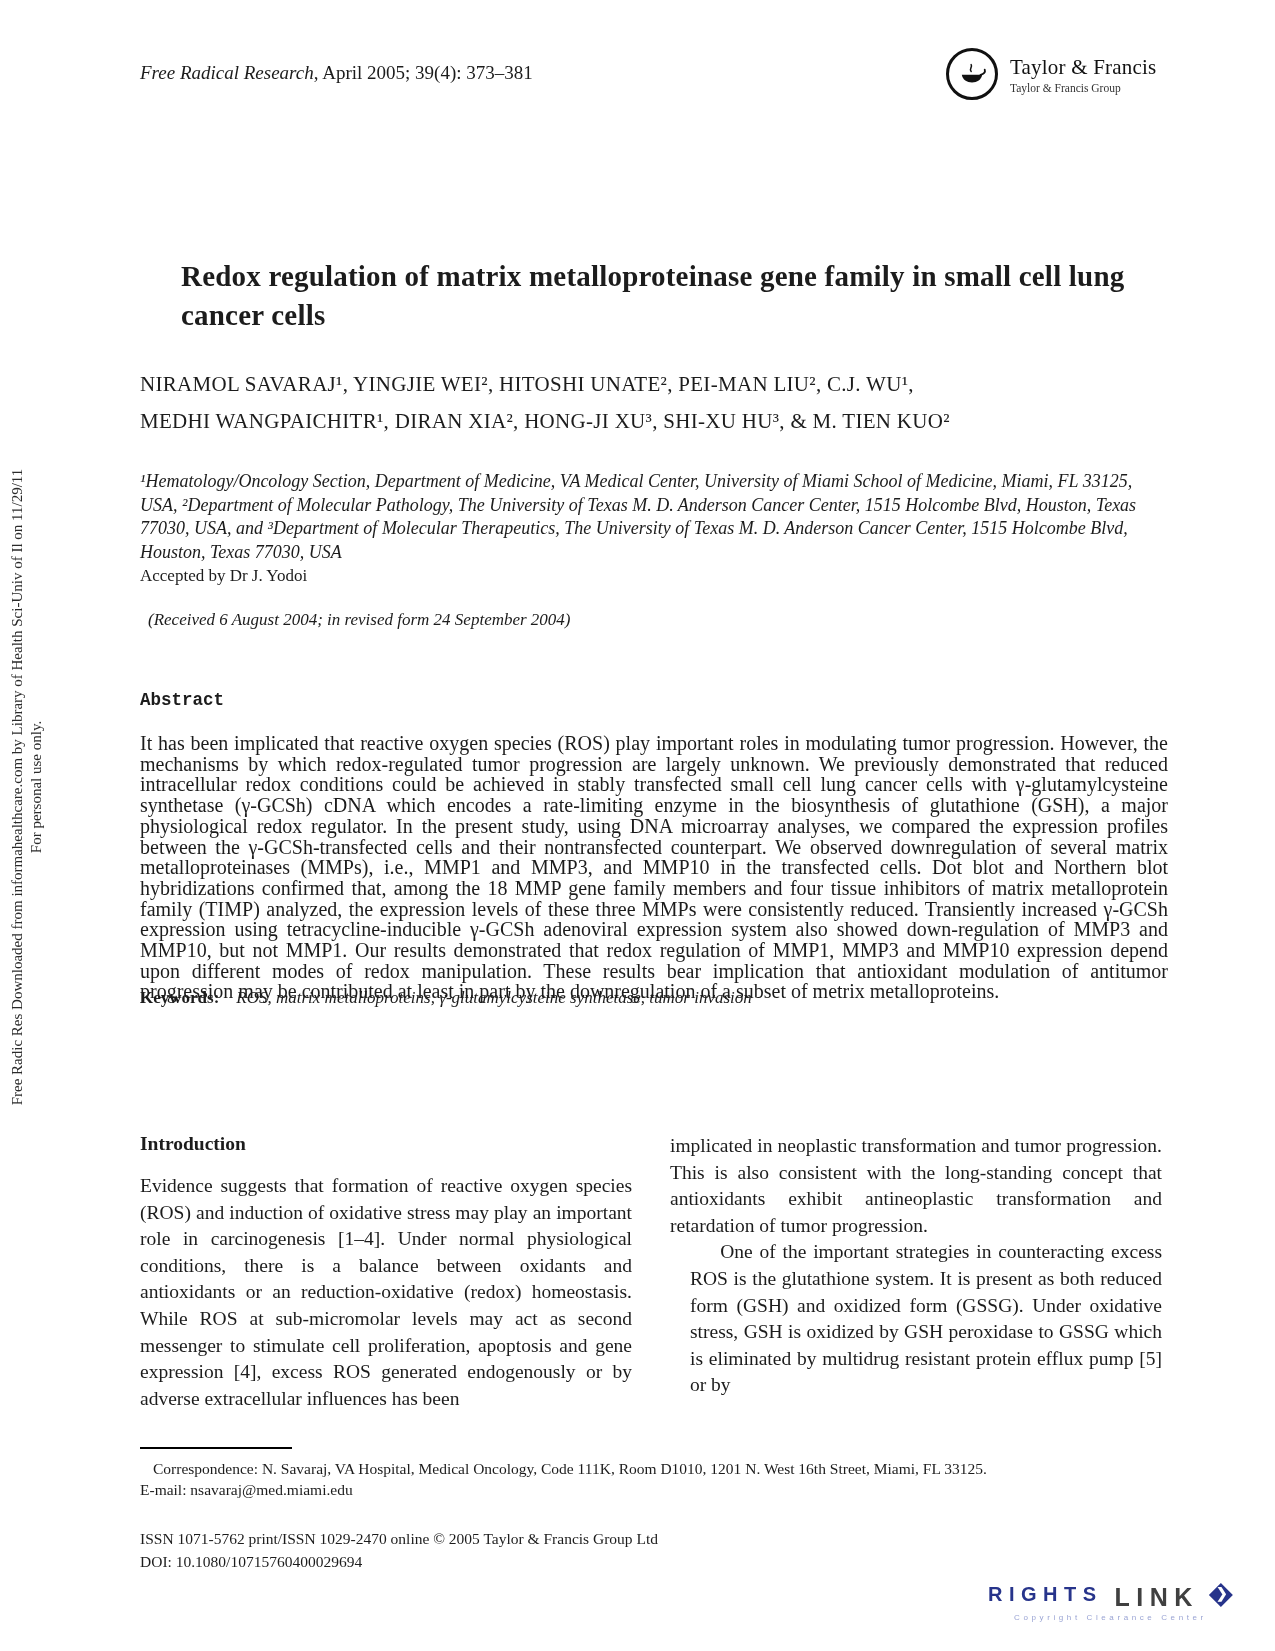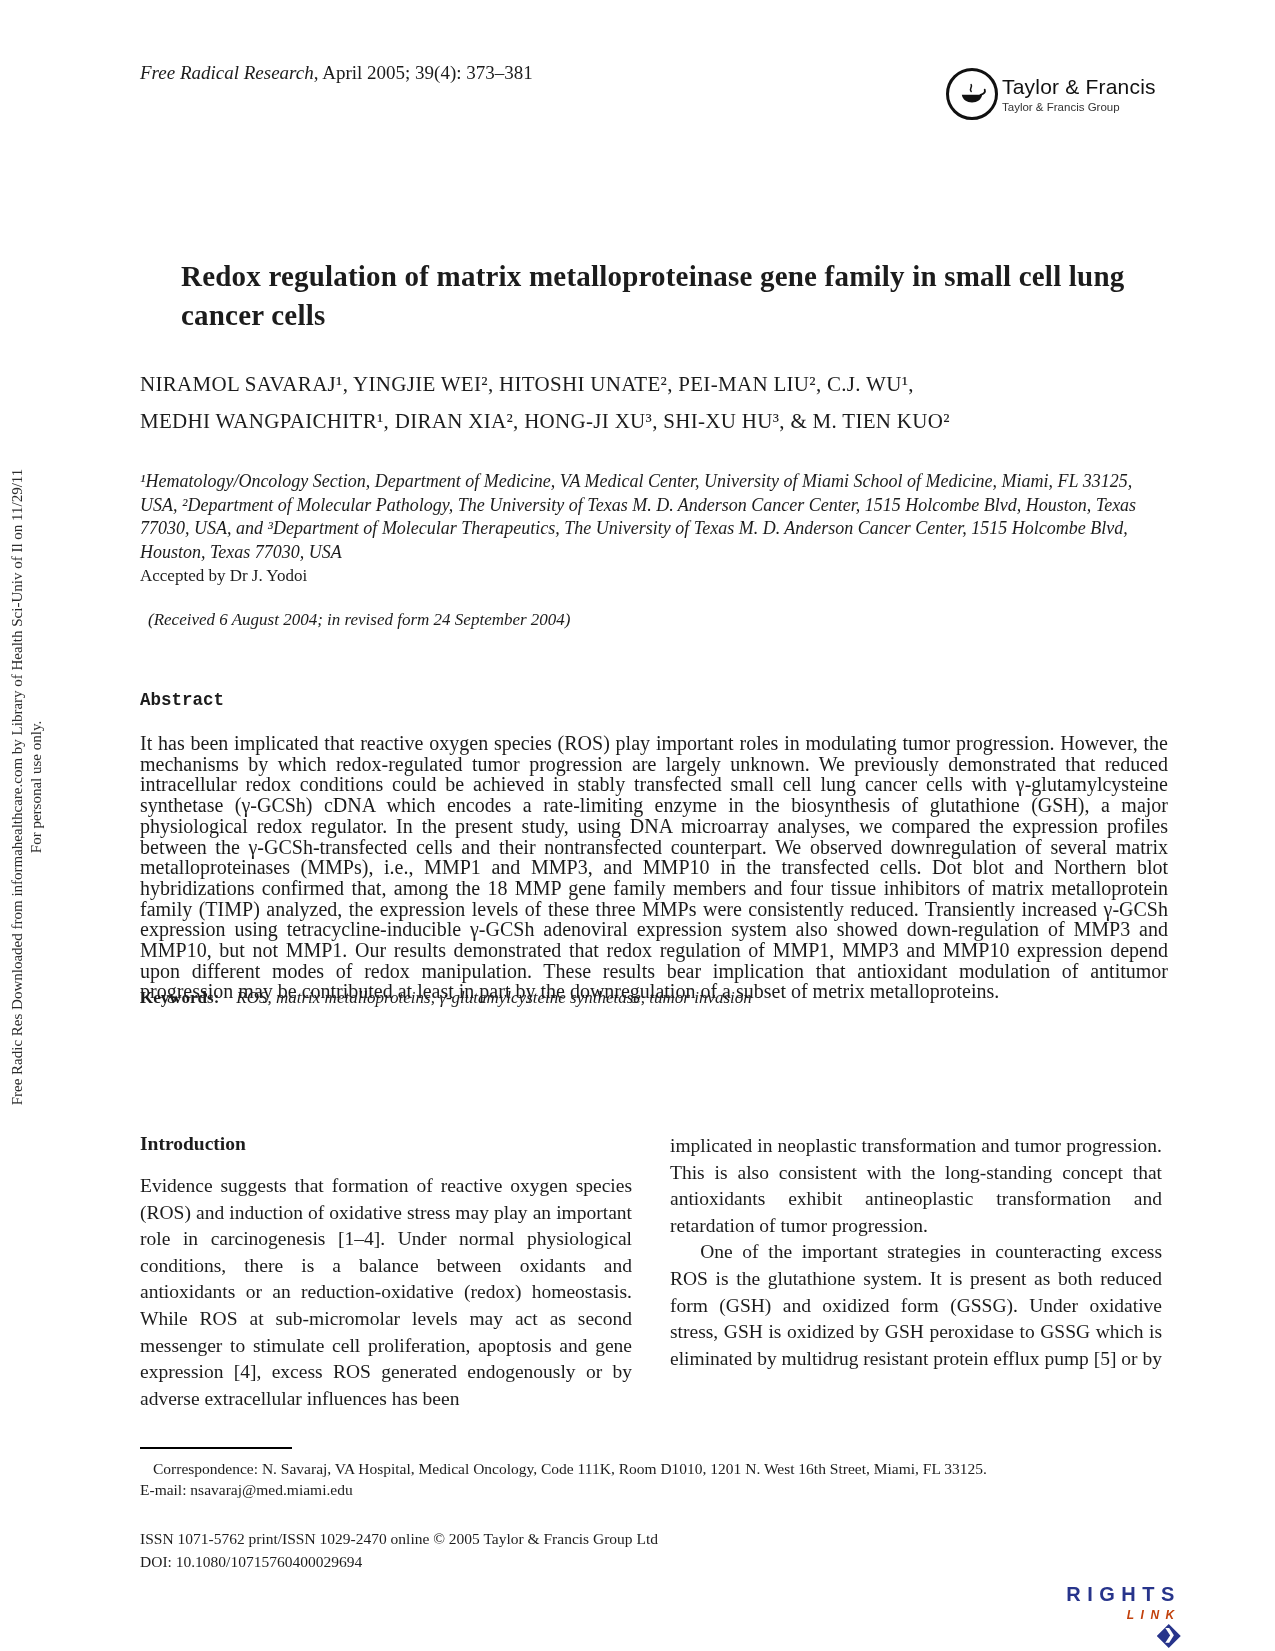--- a/index.html
+++ b/index.html
@@ -34,23 +34,22 @@
   .journal-line{
     position:absolute;
     left:140px; top:62px;
     font-size:19px;
     white-space:nowrap;
   }
   .journal-line .it{font-style:italic;}
   .tf-logo{
     position:absolute;
     left:946px; top:48px;
-    display:flex; align-items:center; gap:4px;
-    font-family:Liberation Sans, sans-serif;
-    margin-top:20px;
+    display:flex; align-items:center; gap:12px;
+    font-family:Liberation Serif, serif;
   }
   .tf-circle{
     width:52px;height:52px;border:3px solid #111;border-radius:50%;
     display:flex;align-items:center;justify-content:center;box-sizing:border-box;
   }
   .tf-text .nm{font-size:21px;color:#111;letter-spacing:0.2px;}
   .tf-text .gp{font-size:11.5px;color:#333;margin-top:2px;}
 
   
   .title{
@@ -112,21 +111,21 @@
   .col{width:492px;}
   .intro-heading{
     font-size:19.5px; font-weight:bold;
     margin:0 0 18px 0;
   }
   .col p{
     margin:0;
     font-size:19.5px; line-height:26.6px;
     text-align:justify;
   }
-  .col p.indent{text-indent:1.55em;}
+  .col p.indent{text-indent:1.55em;margin-left:20px;}
   .col p + p{margin-top:0;}
 
   
   .footnote-rule{
     position:absolute;
     left:140px; top:1447px; width:152px;
     border-top:2px solid #000;
   }
   .footnote{
     position:absolute;
@@ -143,26 +142,26 @@
   }
 
   
   .rightslink{
     position:absolute;
     left:988px; top:1583px;
     font-family:"Liberation Sans", sans-serif;
     cursor:pointer;
     text-align:center;
   }
-  .rl-row{display:flex; align-items:flex-end; gap:2px;flex-direction:column;}
+  .rl-row{display:flex; align-items:flex-start; gap:12px;}
   .rl-rights{
     color:#27348b; font-weight:bold; font-size:20px; letter-spacing:6.5px;
   }
   .rl-link{
-    color:#c2410c; font-weight:bold; font-size:12px; letter-spacing:6.5px;font-style:italic;
+    color:#404040; font-weight:bold; font-size:25px; letter-spacing:6.5px;
   }
   .rl-arrow{
     position:relative; display:inline-block; width:24px; height:24px;
     background:#27348b;
     clip-path:polygon(50% 0, 100% 50%, 50% 100%, 0 50%);
     margin-left:-2px;
   }
   .rl-arrow .chev{
     position:absolute; left:7px; top:2px;
     color:#ffffff; font-size:14px; font-weight:bold;

